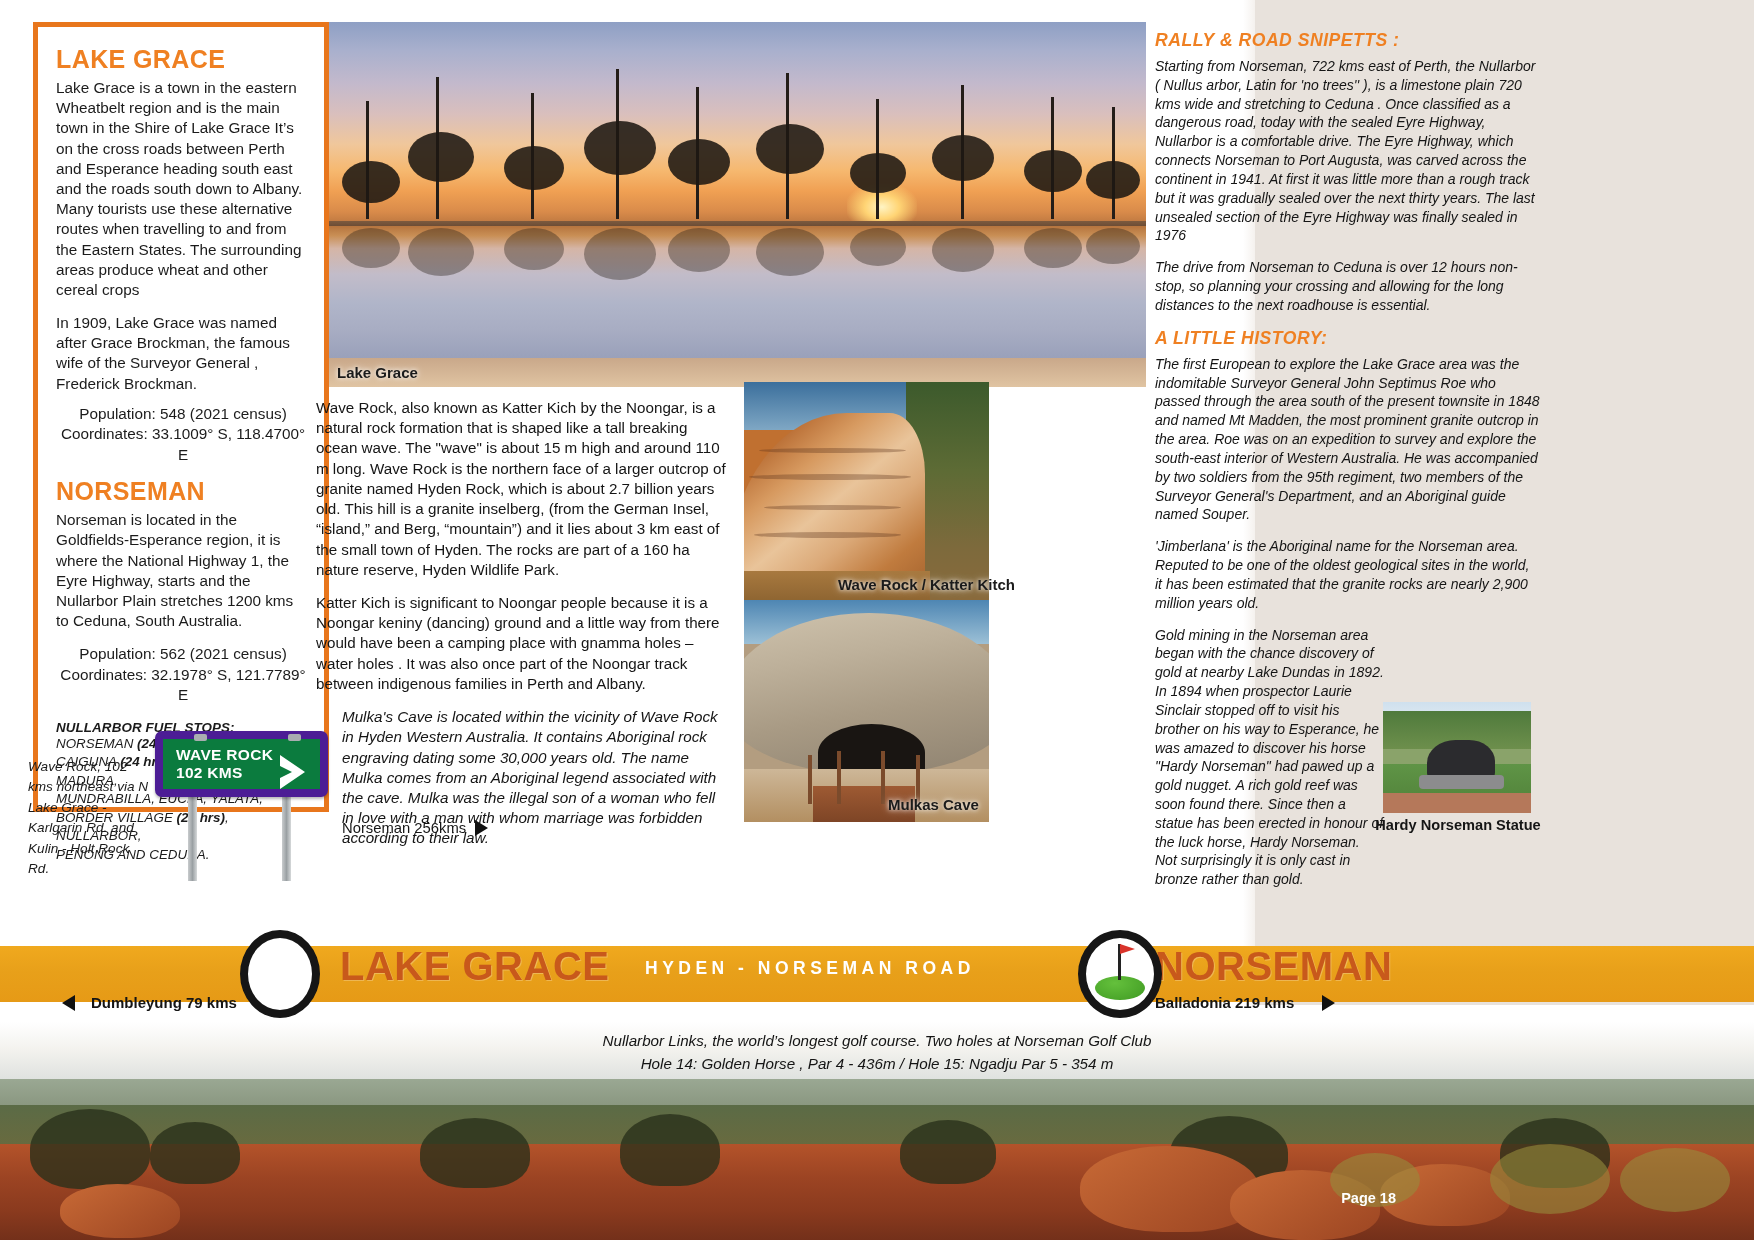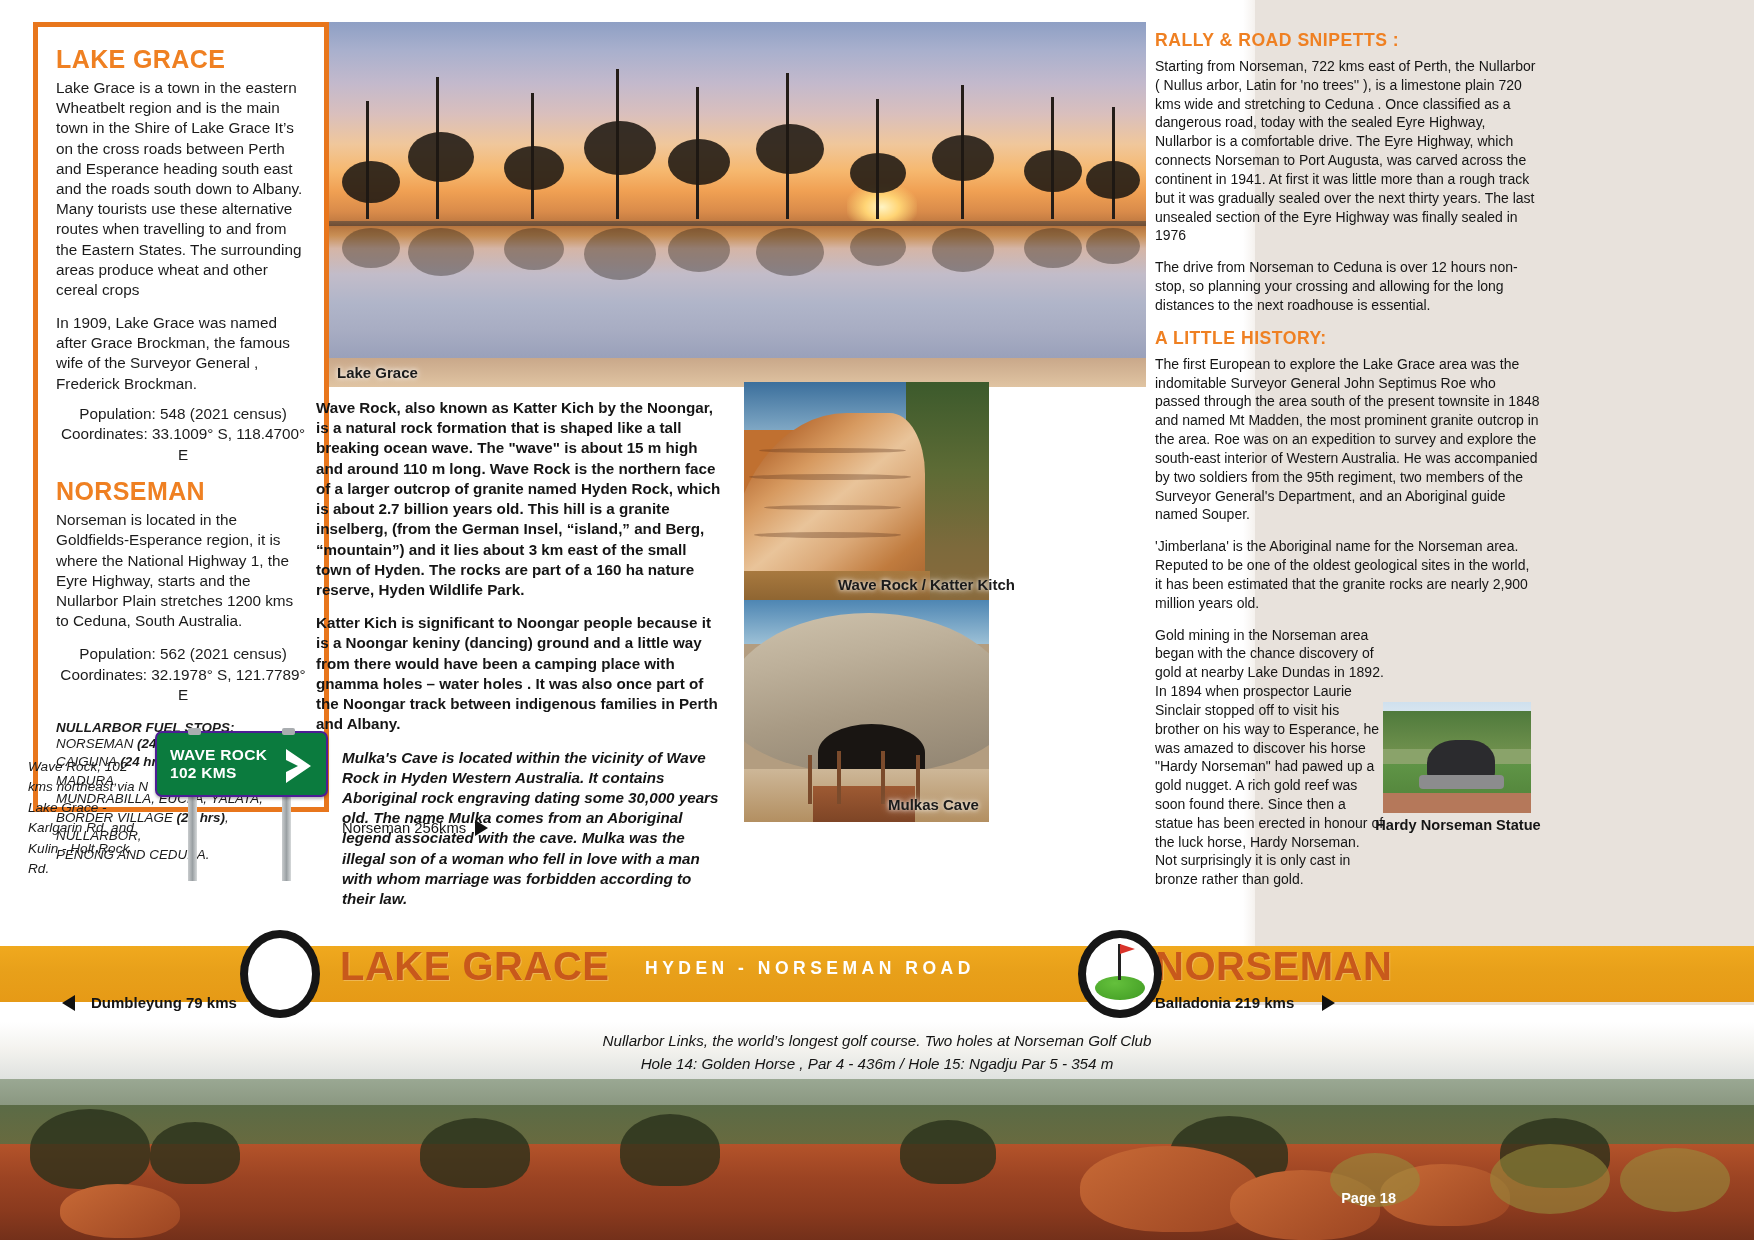--- a/index.html
+++ b/index.html
@@ -55,41 +55,41 @@
   .sign-post.p1{ left:33px; }
   .sign-post.p2{ left:127px; }
   .sign-bolt{
     position:absolute; width:13px; height:7px; top:-5px; border-radius:2px;
     background:#a9adb0;
   }
   .sign-bolt.b1{ left:31px; }
   .sign-bolt.b2{ left:125px; }
   .sign-board{
     position:absolute; left:0; top:1px; width:173px; height:66px;
-    background:#0b7b3e; border:2px solid #4c1d95; border-radius:7px;
+    background:#0b7b3e; border:8px solid #4c1d95; border-radius:7px;
     box-shadow:0 2px 3px rgba(0,0,0,.28);
     display:flex; align-items:center; padding-left:13px;
   }
   .sign-text{
     color:#fff; font-size:15.5px; font-weight:bold; line-height:1.18;
     letter-spacing:.3px;
   }
   .sign-chev{
     position:absolute; right:11px; top:14px; width:32px; height:38px;
   }
 
   .sign-caption{
     position:absolute; left:28px; top:757px; width:125px;
     font-size:13.6px; font-style:italic; line-height:1.5; color:#1b1b1b;
   }
 
   
   .mid-col{ position:absolute; left:316px; top:22px; width:410px; }
   .mid-col p{
-    font-size:15.2px; line-height:1.33; color:#151515; margin-bottom:13px;font-weight:bold;
+    font-size:15.2px; line-height:1.33; color:#151515; margin-bottom:13px;
   }
   .mulka{
     margin-left:26px; font-size:14.6px; font-style:italic;
     line-height:1.41; color:#151515;
   }
   .norseman-dist{
     position:absolute; left:342px; top:820px;
     font-size:14.8px; color:#151515; display:flex; align-items:center; gap:9px;
   }
   .tri-right{
@@ -229,21 +229,21 @@
   .hn-plinth{
     position:absolute; left:24%; top:66%; width:58%; height:12%;
     background:#8c8c8e; border-radius:4px;
   }
   .hardy-caption{
     position:absolute; left:1371px; top:817px; width:174px; text-align:center;
     font-size:14.6px; font-weight:bold; color:#151515;
   }
 
   
-  .right-col{ position:absolute; left:1155px; top:30px; width:385px; }
+  .right-col{ position:absolute; left:1155px; top:30px; width:385px;font-style:italic; }
   h3.rhead{
     font-size:17.6px; font-weight:bold; color:#ef8022; letter-spacing:.5px;
     margin-bottom:6px;
   }
   h3.rhead.second{ margin-top:2px; }
   .right-col p{
     font-size:14px; line-height:1.345; color:#151515; margin-bottom:13px;
   }
   .gold-p{ width:230px; }
 

